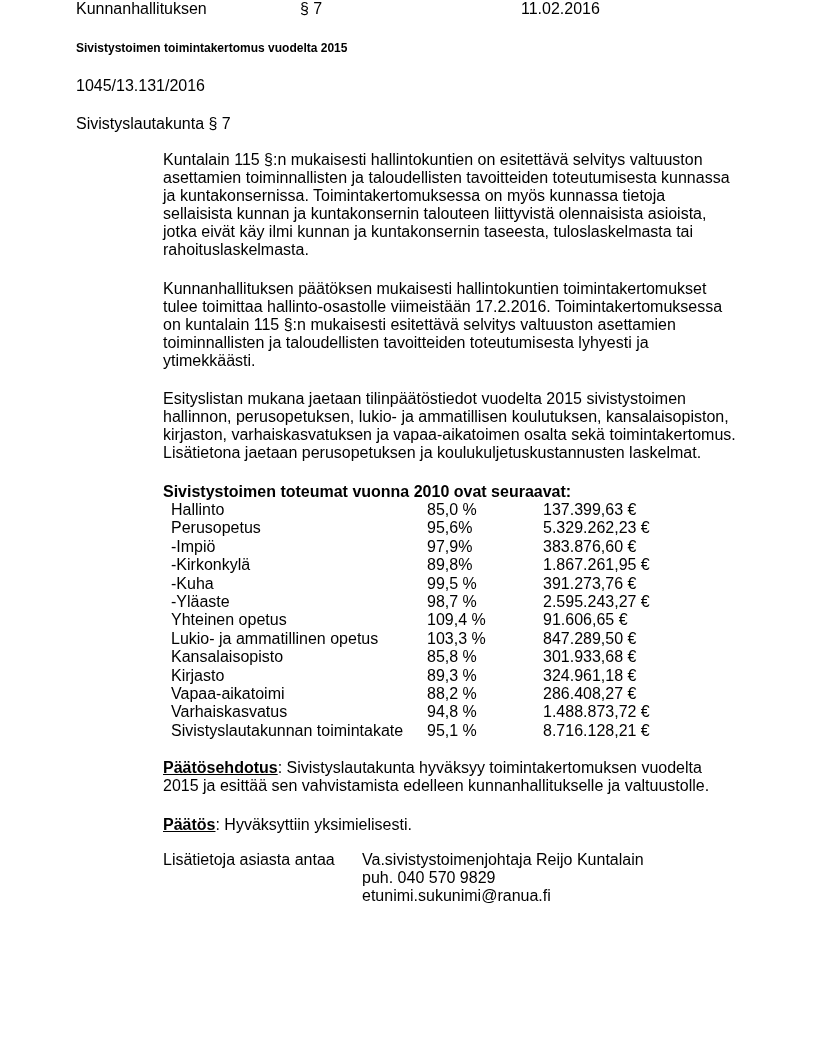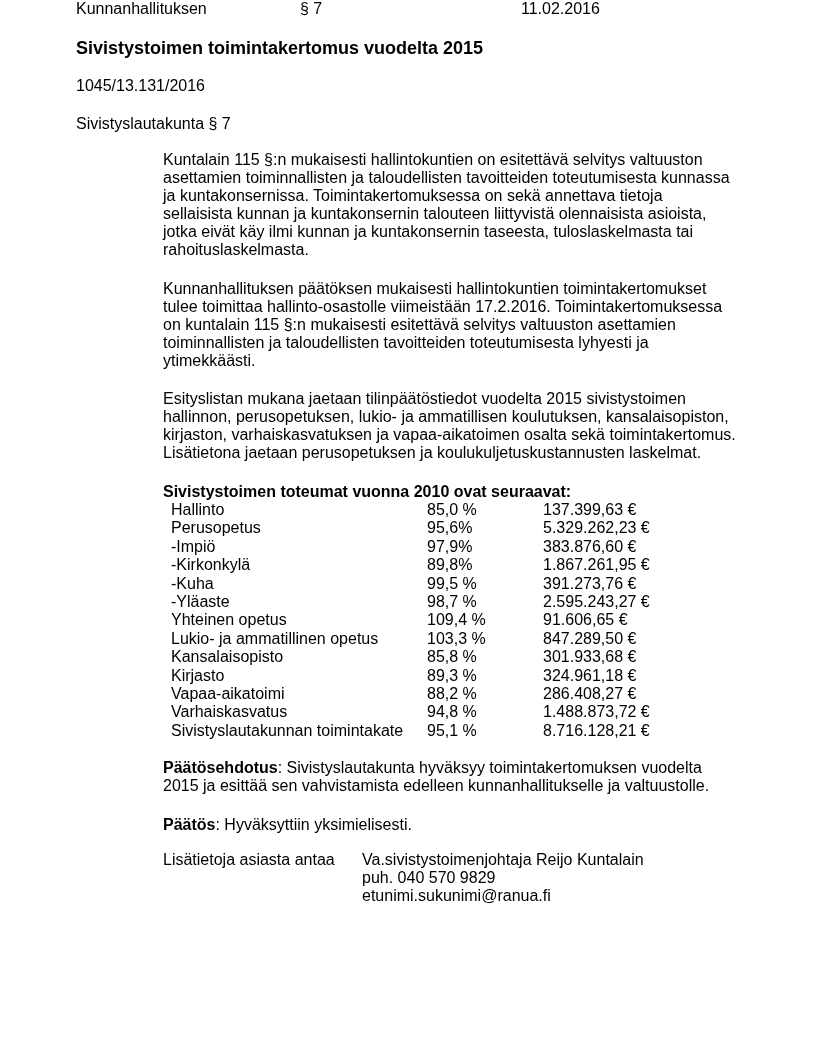--- a/index.html
+++ b/index.html
@@ -17,21 +17,21 @@
       font-size: 16px;
       line-height: 18px;
     }
     .abs { position: absolute; white-space: nowrap; }
     .header-row { top: 0px; }
     #hdr-board { left: 76px; }
     #hdr-section { left: 300px; }
     #hdr-date { left: 521px; }
     #doc-title {
       left: 76px; top: 38px;
-      font-weight: bold; font-size: 18px; line-height: 20px;
+      font-weight: bold; font-size: 12px; line-height: 20px;
     }
     #ref-number { left: 76px; top: 77px; }
     #section-label { left: 76px; top: 115px; }
 
     .body-block {
       position: absolute;
       left: 163px;
       width: 600px;
     }
     .para {
@@ -57,42 +57,42 @@
       position: relative;
       height: 18.4px;
       white-space: nowrap;
     }
     .row .c-name { position: absolute; left: 8px; }
     .row .c-pct { position: absolute; left: 264px; }
     .row .c-amt { position: absolute; left: 380px; }
 
     #proposal { top: 759px; }
     #decision { top: 816px; }
-    .u-bold { font-weight: bold; }
+    .u-bold { font-weight: bold; text-decoration: underline; }
 
     #contact-label { left: 163px; top: 851px; }
     #contact-info { left: 362px; top: 851px; }
     #contact-info .line { display: block; white-space: nowrap; }
   </style>
 </head>
 <body>
 
 <div class="abs header-row" id="hdr-board">Kunnanhallituksen</div>
 <div class="abs header-row" id="hdr-section">§ 7</div>
 <div class="abs header-row" id="hdr-date">11.02.2016</div>
 
 <div class="abs" id="doc-title">Sivistystoimen toimintakertomus vuodelta 2015</div>
 <div class="abs" id="ref-number">1045/13.131/2016</div>
 <div class="abs" id="section-label">Sivistyslautakunta § 7</div>
 
 <div class="body-block" id="para-1">
   <p class="para">
     <span class="line">Kuntalain 115 §:n mukaisesti hallintokuntien on esitettävä selvitys valtuuston</span>
     <span class="line">asettamien toiminnallisten ja taloudellisten tavoitteiden toteutumisesta kunnassa</span>
-    <span class="line">ja kuntakonsernissa. Toimintakertomuksessa on sekä annettava tietoja</span>
+    <span class="line">ja kuntakonsernissa. Toimintakertomuksessa on myös kunnassa tietoja</span>
     <span class="line">sellaisista kunnan ja kuntakonsernin talouteen liittyvistä olennaisista asioista,</span>
     <span class="line">jotka eivät käy ilmi kunnan ja kuntakonsernin taseesta, tuloslaskelmasta tai</span>
     <span class="line">rahoituslaskelmasta.</span>
   </p>
 </div>
 
 <div class="body-block" id="para-2">
   <p class="para">
     <span class="line">Kunnanhallituksen päätöksen mukaisesti hallintokuntien toimintakertomukset</span>
     <span class="line">tulee toimittaa hallinto-osastolle viimeistään 17.2.2016. Toimintakertomuksessa</span>

